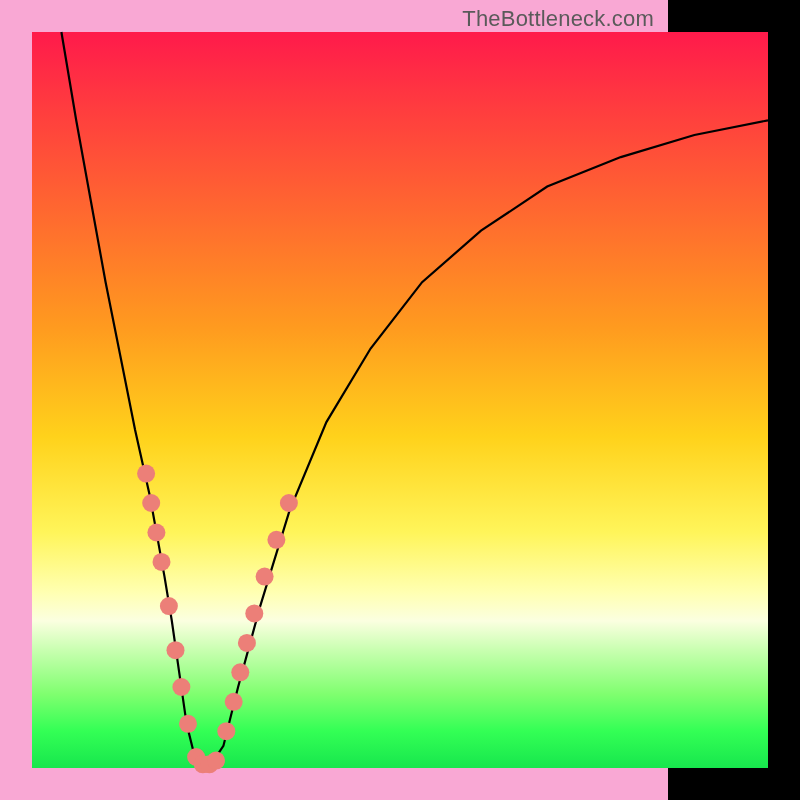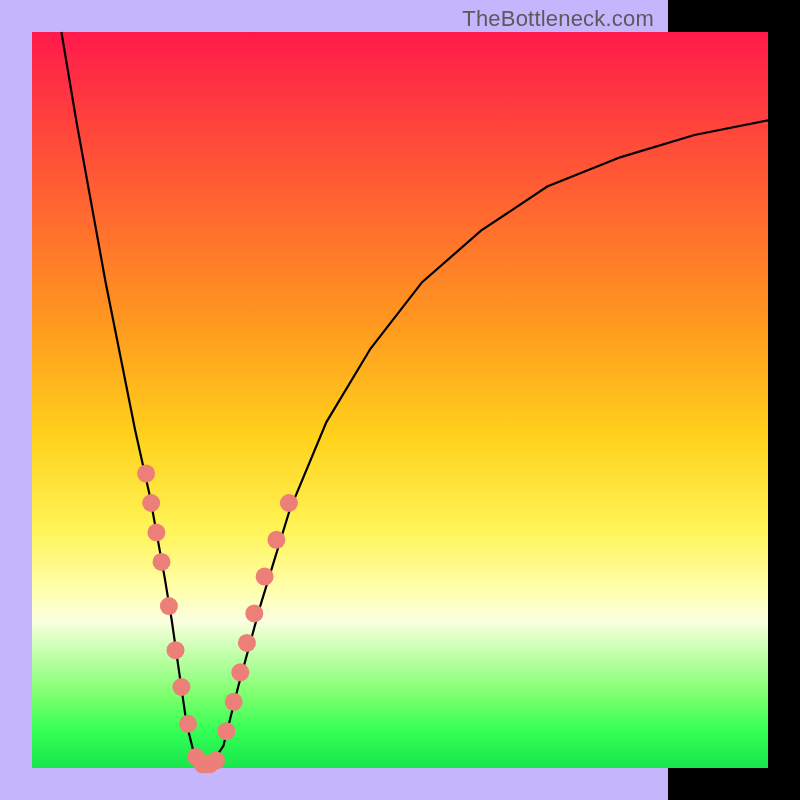--- a/index.html
+++ b/index.html
@@ -8,21 +8,21 @@
     width: 800px;
     height: 800px;
     overflow: hidden;
     background: #000;
     font-family: Arial, Helvetica, sans-serif;
   }
   .frame {
     position: relative;
     width: 668px;
     height: 800px;
-    background: #c4b5fd;
+    background: #f9a8d4;
   }
   .plot-area {
     position: absolute;
     left: 32px;
     top: 32px;
     width: 736px;
     height: 736px;
     background: linear-gradient(
       to bottom,
       #ff1a4b 0%,

